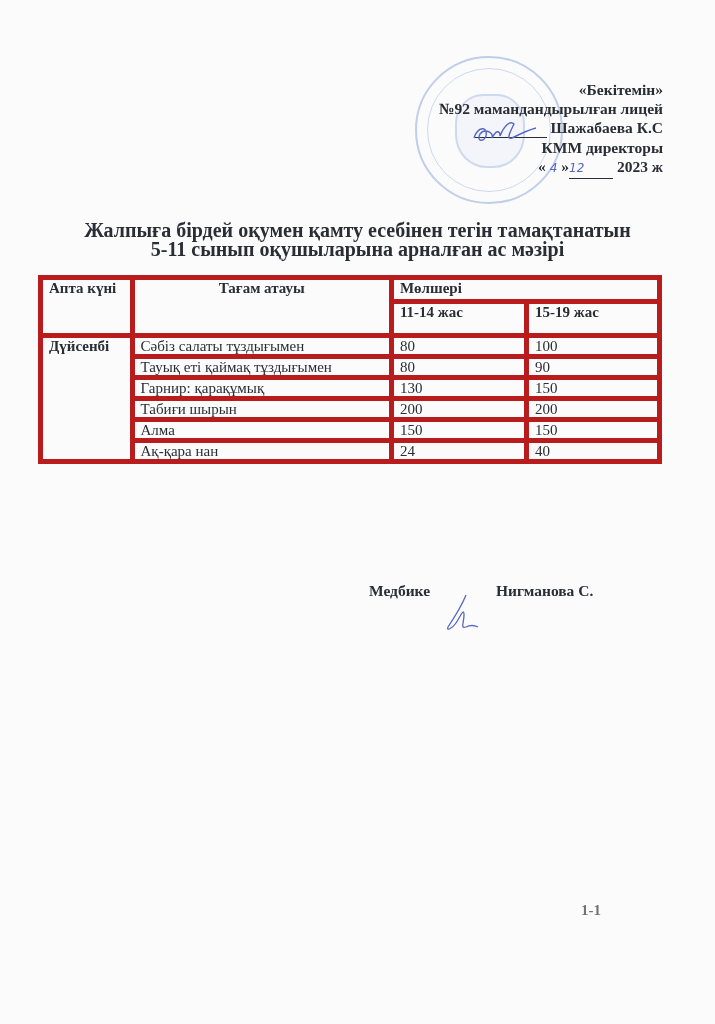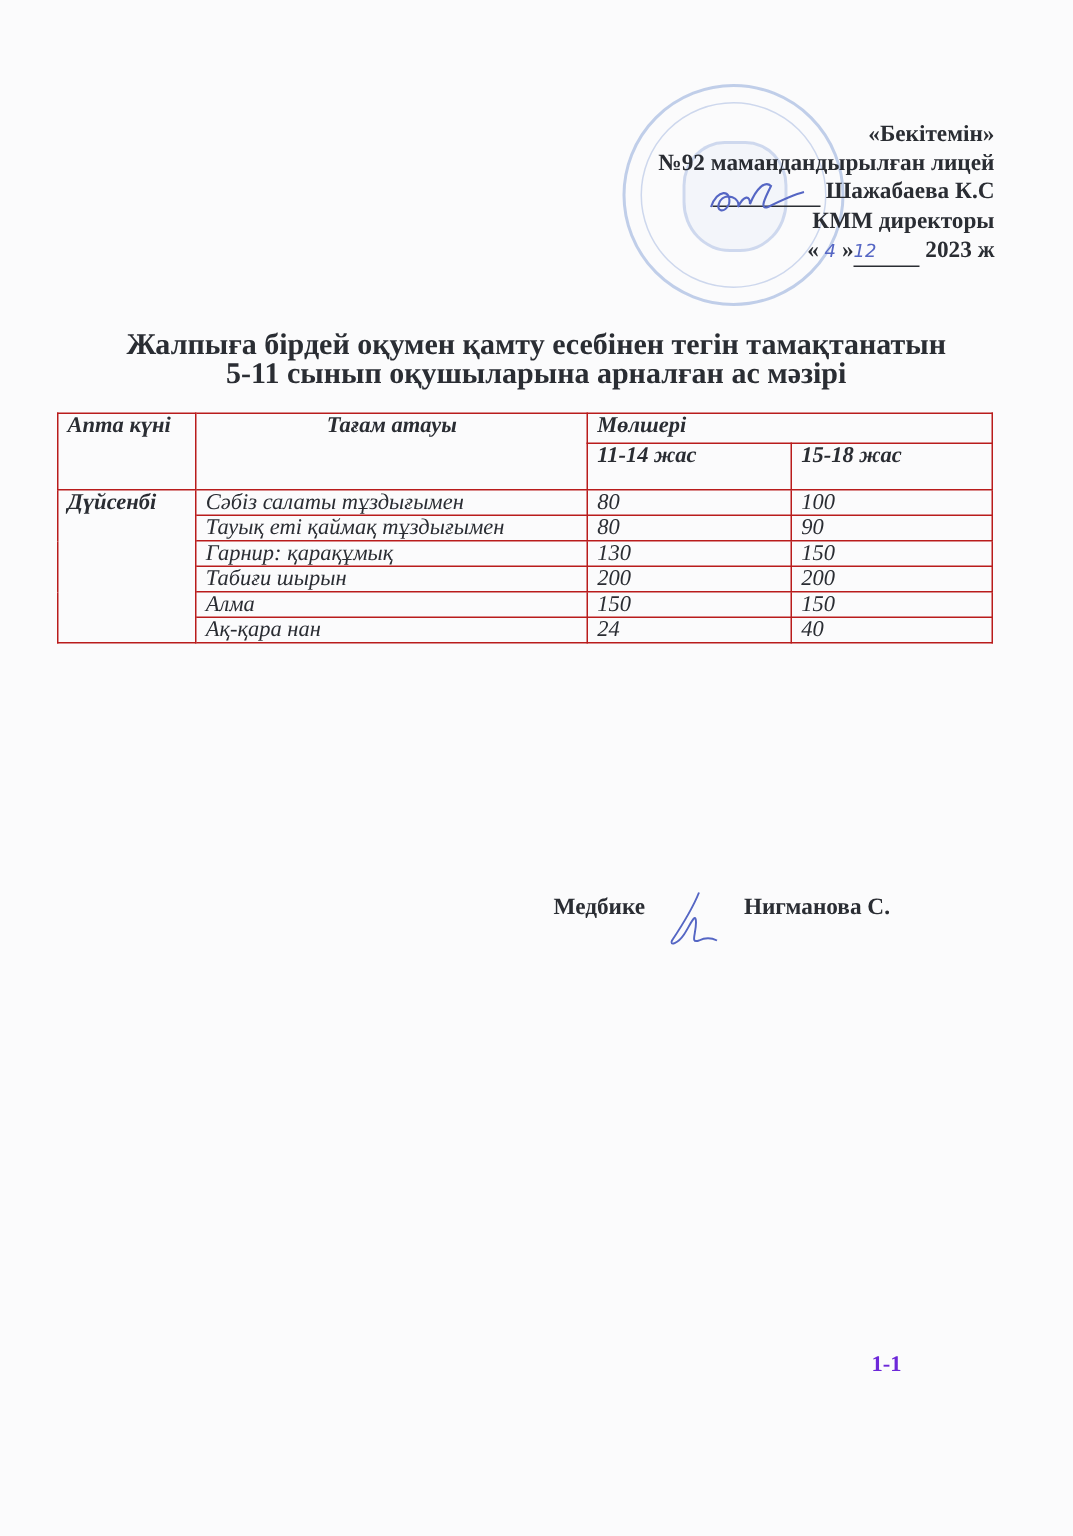--- a/index.html
+++ b/index.html
@@ -45,45 +45,45 @@
       text-align: center; font-weight: bold; font-size: 20px; line-height: 19px;
     }
     .title span { display: block; }
 
     
     table.menu {
       position: absolute; left: 38px; top: 275px; width: 624px;
       border-collapse: collapse; font-size: 15px;
     }
     table.menu td, table.menu th {
-      border: 1px solid #b91c1c; padding: 0 6px; vertical-align: top; line-height: 16px; font-style: italic;
+      border: 5px solid #b91c1c; padding: 0 6px; vertical-align: top; line-height: 16px;
     }
     table.menu th { font-weight: bold; }
     .col-day { width: 84px; }
     .col-food { width: 238px; }
     .col-a { width: 124px; }
     .col-b { width: 122px; }
     .h-day, .h-food { height: 50px; text-align: left; padding-top: 3px; }
     .h-food { text-align: center; }
     .h-group { height: 19px; text-align: left; }
     .h-sub { height: 29px; text-align: left; padding-top: 2px; }
     .day { font-weight: bold; text-align: left; }
     td.cell { height: 16px; }
 
     
     .medic {
-      position: absolute; top: 596px; left: 369px;
+      position: absolute; top: 582px; left: 369px;
       font-weight: bold; font-size: 15.5px; white-space: nowrap;
     }
     .medic .role { display: inline-block; }
     .medic .name { display: inline-block; margin-left: 62px; }
 
     .page-num {
       position: absolute; left: 581px; top: 902px;
-      font-weight: bold; font-size: 15px; color: #6d28d9;
+      font-weight: bold; font-size: 15px; color: #737373;
     }
   </style>
 </head>
 <body>
 
 <div class="page">
 
   <div class="stamp"></div>
 
   <svg class="signature-svg" style="left:470px; top:116px;" width="70" height="34" viewBox="0 0 70 34">
@@ -119,21 +119,21 @@
         <col class="col-b">
     </colgroup>
     <tbody>
         <tr>
       <th class="h-day" rowspan="2">Апта күні</th>
       <th class="h-food" rowspan="2">Тағам атауы</th>
       <th class="h-group" colspan="2">Мөлшері</th>
     </tr>
     <tr>
       <th class="h-sub">11-14 жас</th>
-      <th class="h-sub">15-18 жас</th>
+      <th class="h-sub">15-19 жас</th>
     </tr>
     <tr>
       <td class="day" rowspan="6">Дүйсенбі</td>
       <td class="cell">Сәбіз салаты тұздығымен</td>
       <td class="cell">80</td>
       <td class="cell">100</td>
     </tr>
     <tr>
       <td class="cell">Тауық еті қаймақ тұздығымен</td>
       <td class="cell">80</td>

